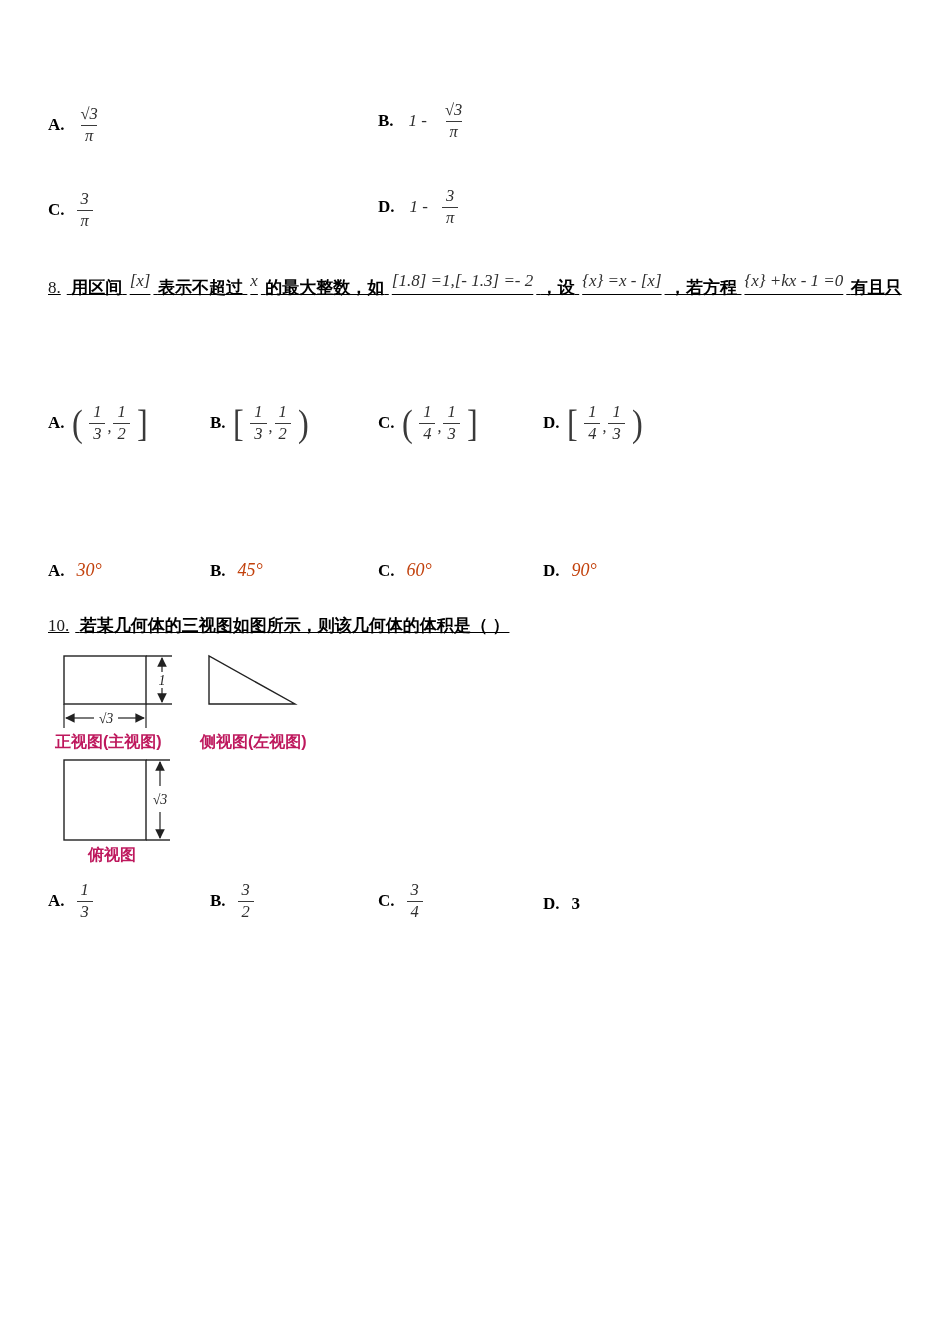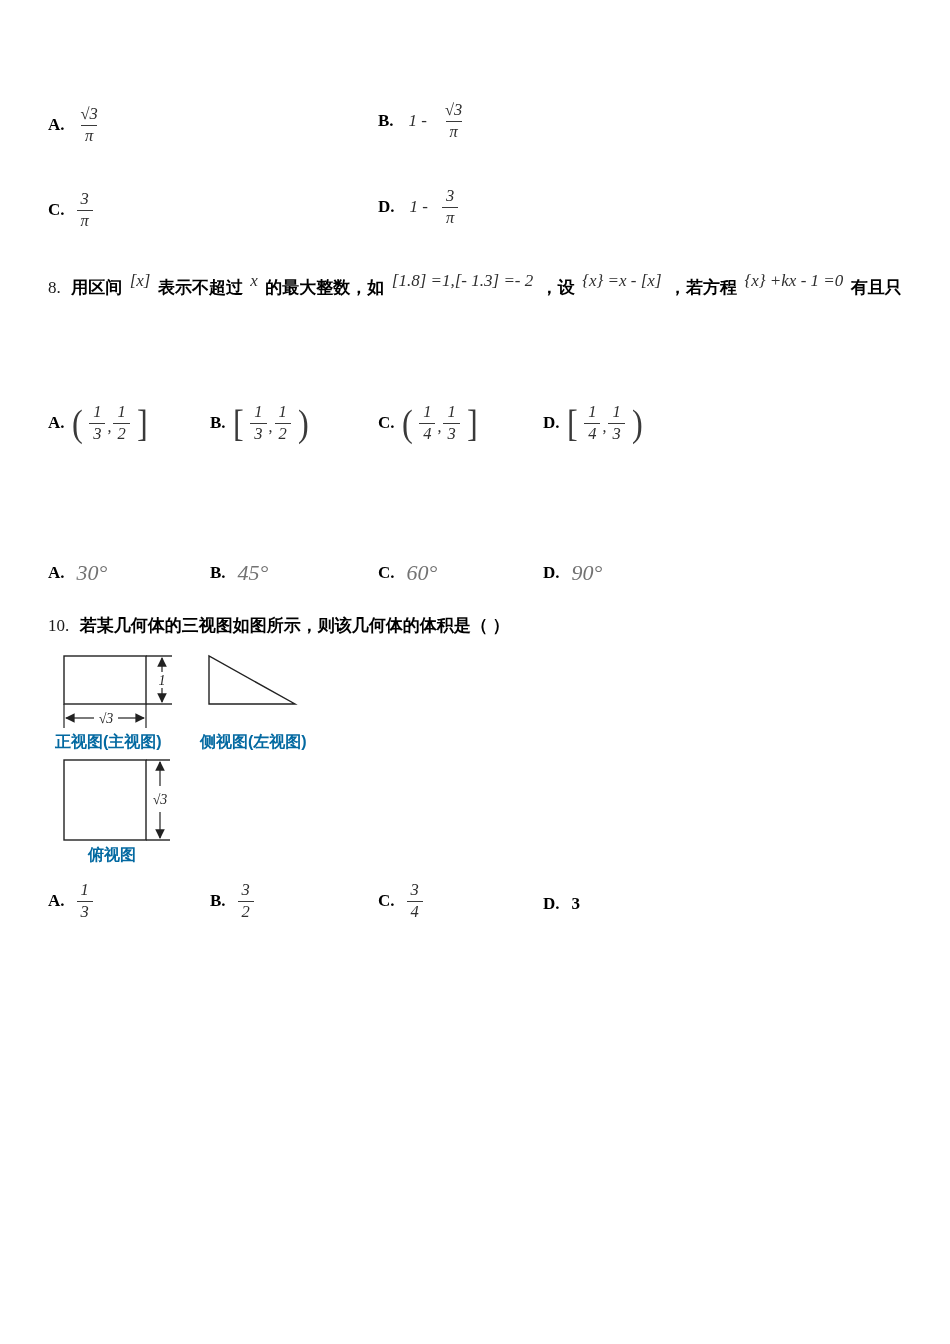--- a/index.html
+++ b/index.html
@@ -1,38 +1,38 @@
 <!DOCTYPE html>
 <html><head>
 <meta charset="utf-8">
 <style>
   html,body{margin:0;padding:0;background:#ffffff;}
   .page{position:relative;width:950px;height:1344px;background:#ffffff;overflow:hidden;
         font-family:"Liberation Sans","DejaVu Sans",sans-serif;}
   .abs{position:absolute;}
-  .line{position:absolute;white-space:nowrap;}
+  .line{position:absolute;white-space:nowrap;text-decoration:underline;}
   .cn{font-weight:700;font-size:17px;color:#000;}
-  .cnlabel{font-weight:700;font-size:16px;color:#0369a1;}
+  .cnlabel{font-weight:700;font-size:16px;color:#be185d;}
   .num{font-family:"Liberation Serif",serif;font-size:17px;color:#1a1a1a;margin-right:6px;}
   .math{font-family:"Liberation Serif",serif;font-style:italic;font-size:17px;color:#2f2f2f;margin:0 3px;}
   .mraise{position:relative;top:-7px;}
   .msup{position:relative;top:-10px;}
   .boxm{font-family:"DejaVu Sans",sans-serif;font-style:normal;font-size:14px;color:#8d8d8d;
         letter-spacing:1.5px;position:relative;top:-4px;margin:0 2px;}
   .optcell{position:absolute;display:flex;align-items:center;gap:12px;}
   .optlabel{font-family:"Liberation Serif",serif;font-weight:700;font-size:17px;color:#000;}
   .frac{display:inline-flex;flex-direction:column;align-items:center;
         font-family:"Liberation Serif",serif;font-style:italic;font-size:16.5px;color:#2f2f2f;line-height:1.25;}
   .frac .fnum{padding:0 4px;}
   .frac .fden{border-top:1.2px solid #3a3a3a;padding:0 4px;}
   .idel{font-family:"Liberation Serif",serif;font-size:38px;font-weight:300;color:#3a3a3a;
         line-height:1;display:inline-block;transform:scaleX(.85);}
   .icomma{font-family:"Liberation Serif",serif;font-size:16px;color:#2f2f2f;align-self:flex-end;
           position:relative;top:-8px;margin:0 -4px;}
-  .mitalic{font-family:"Liberation Serif",serif;font-style:italic;font-size:22px;color:#737373;}
+  .mitalic{font-family:"Liberation Serif",serif;font-style:italic;font-size:18px;color:#c2410c;}
   .pre{margin-right:2px;}
   .tight{gap:6px;}
   .svgm{font-family:"Liberation Serif",serif;font-style:italic;font-size:14px;fill:#1f1f1f;}
 </style>
 </head>
 <body>
 
 <div class="page">
 
   <div class="optcell" style="left:48px;top:104px;">

